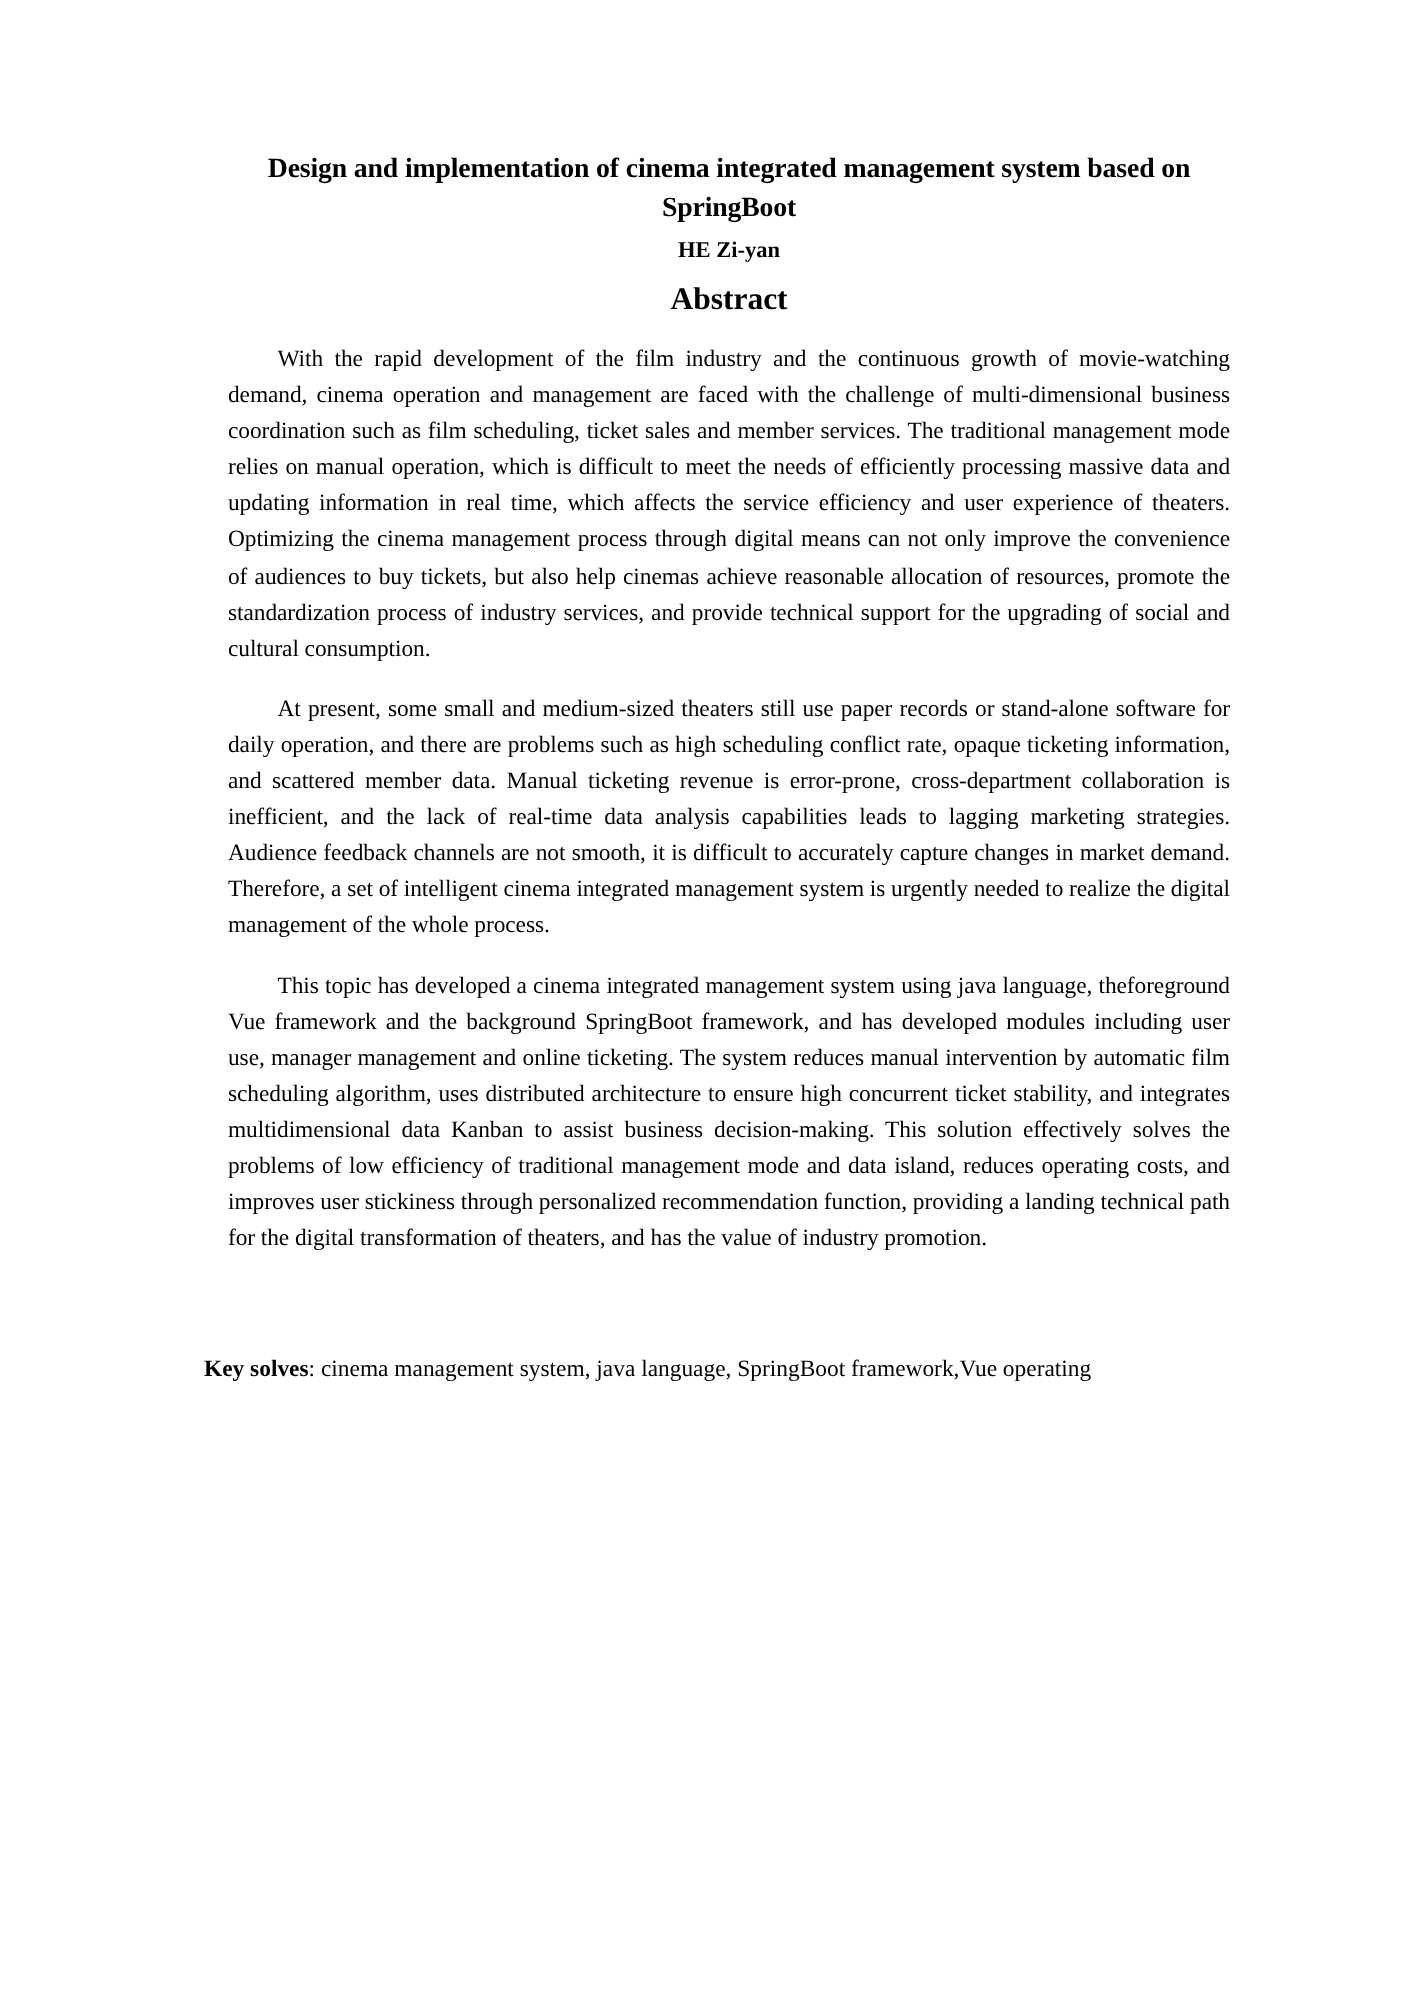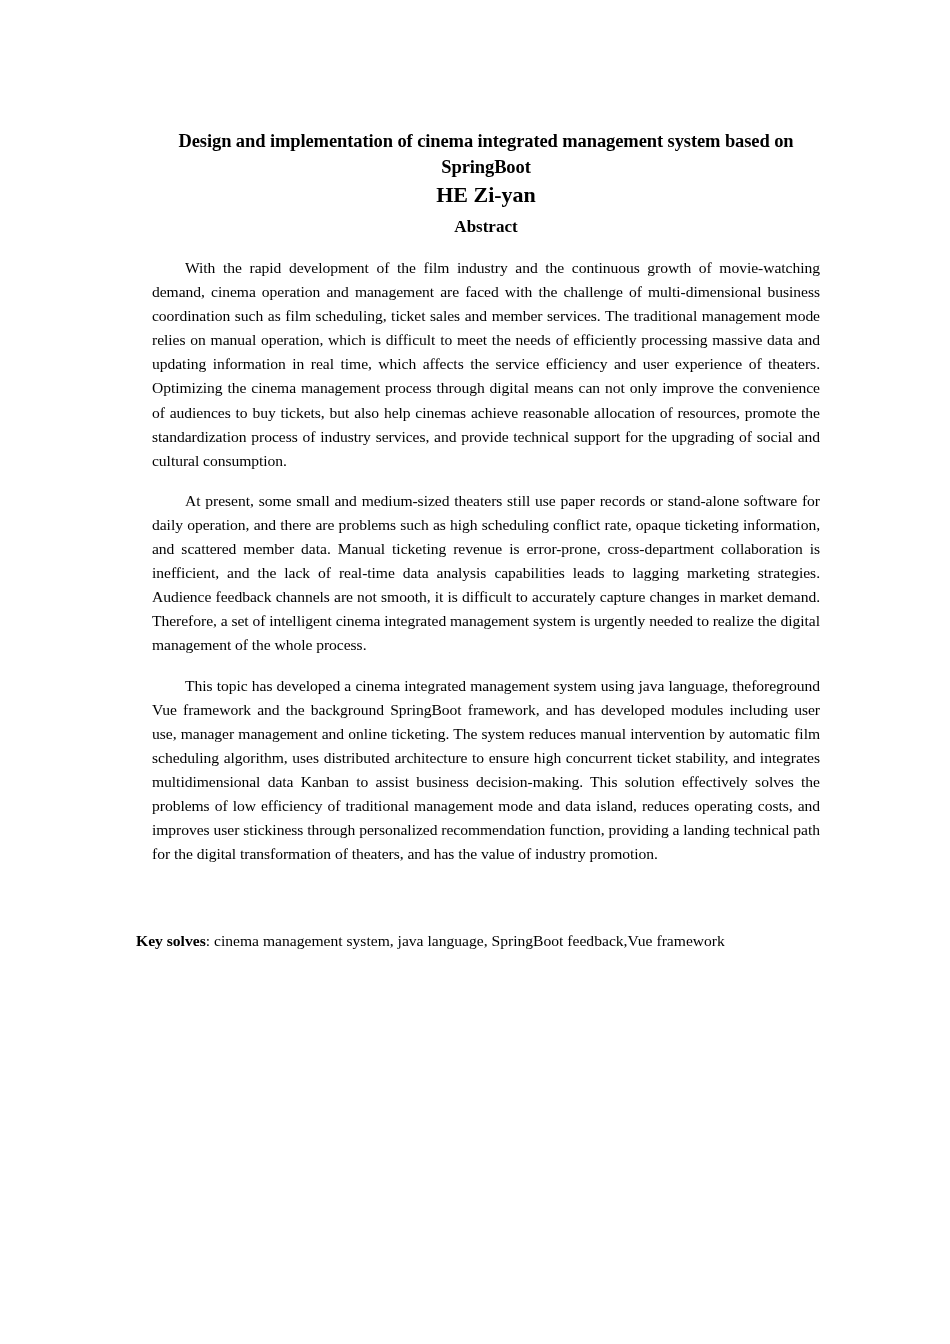--- a/index.html
+++ b/index.html
@@ -11,43 +11,43 @@
       width: 950px;
       height: 1344px;
       position: relative;
       overflow: hidden;
       font-family: "Liberation Serif", "DejaVu Serif", serif;
       color: #000000;
     }
     .page {
       position: absolute;
       left: 136px;
-      top: 128px;
+      top: 100px;
       width: 700px;
       font-family: Liberation Serif, serif;
     }
     .title {
       text-align: center;
       font-weight: bold;
       font-size: 18.5px;
       line-height: 26px;
       margin: 0;
       letter-spacing: -0.1px;
     }
     .author {
       text-align: center;
       font-weight: bold;
-      font-size: 22px;
+      font-size: 15px;
       line-height: 26px;
       margin: 2px 0 0 0;
     }
     .abstract-heading {
       text-align: center;
       font-weight: bold;
-      font-size: 17px;
+      font-size: 21px;
       line-height: 26px;
       margin: 6px 0 0 0;
     }
     .abstract-body {
       margin-top: 14px;
     }
     .para {
       font-size: 15.6px;
       line-height: 24.1px;
       text-align: justify;
@@ -72,15 +72,15 @@
   <div class="author">HE Zi-yan</div>
   <h2 class="abstract-heading">Abstract</h2>
 
   <div class="abstract-body">
     <p class="para">With the rapid development of the film industry and the continuous growth of movie-watching demand, cinema operation and management are faced with the challenge of multi-dimensional business coordination such as film scheduling, ticket sales and member services. The traditional management mode relies on manual operation, which is difficult to meet the needs of efficiently processing massive data and updating information in real time, which affects the service efficiency and user experience of theaters. Optimizing the cinema management process through digital means can not only improve the convenience of audiences to buy tickets, but also help cinemas achieve reasonable allocation of resources, promote the standardization process of industry services, and provide technical support for the upgrading of social and cultural consumption.</p>
     <p class="para">At present, some small and medium-sized theaters still use paper records or stand-alone software for daily operation, and there are problems such as high scheduling conflict rate, opaque ticketing information, and scattered member data. Manual ticketing revenue is error-prone, cross-department collaboration is inefficient, and the lack of real-time data analysis capabilities leads to lagging marketing strategies. Audience feedback channels are not smooth, it is difficult to accurately capture changes in market demand. Therefore, a set of intelligent cinema integrated management system is urgently needed to realize the digital management of the whole process.</p>
     <p class="para">This topic has developed a cinema integrated management system using java language, theforeground Vue framework and the background SpringBoot framework, and has developed modules including user use, manager management and online ticketing. The system reduces manual intervention by automatic film scheduling algorithm, uses distributed architecture to ensure high concurrent ticket stability, and integrates multidimensional data Kanban to assist business decision-making. This solution effectively solves the problems of low efficiency of traditional management mode and data island, reduces operating costs, and improves user stickiness through personalized recommendation function, providing a landing technical path for the digital transformation of theaters, and has the value of industry promotion.</p>
   </div>
 
   <div class="keywords">
-    <span class="kw-label">Key solves</span><span>: </span><span>cinema management system, java language, SpringBoot feedback,Vue framework</span>
+    <span class="kw-label">Key solves</span><span>: </span><span>cinema management system, java language, SpringBoot framework,Vue operating</span>
   </div>
 </div>
 
 </body></html>

